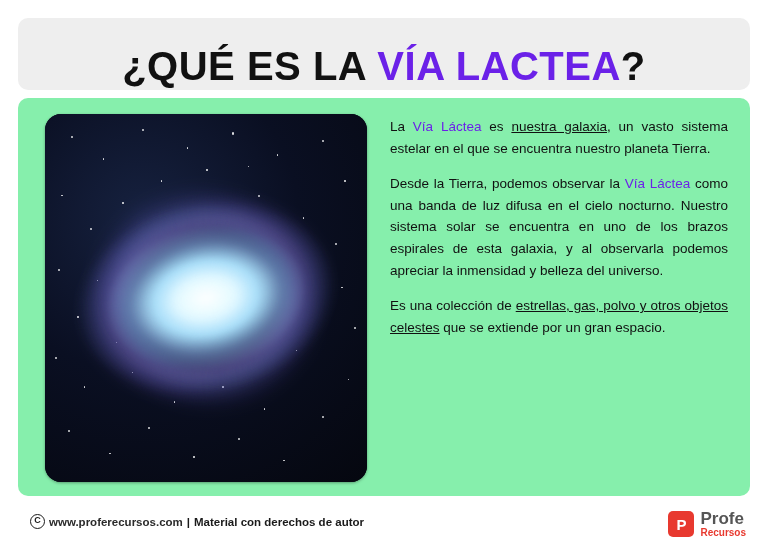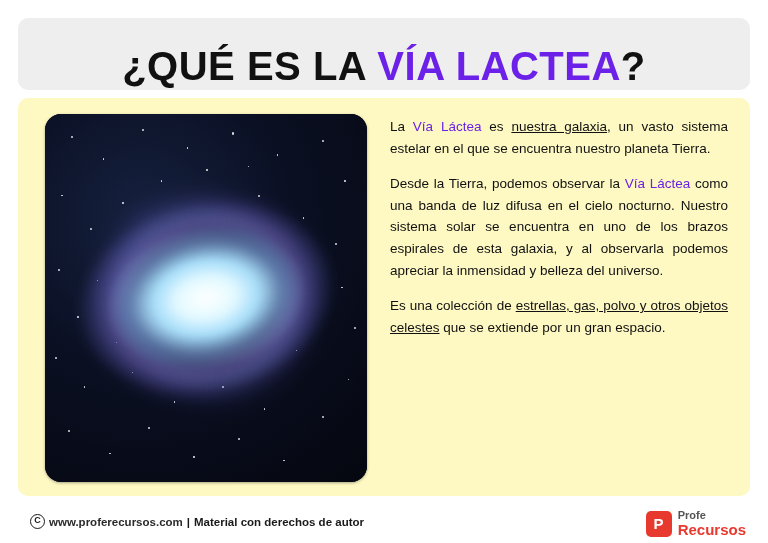--- a/index.html
+++ b/index.html
@@ -44,21 +44,21 @@
   .title-text .accent {
     color: #6b21e8;
   }
   
   .content-frame {
     position: absolute;
     left: 18px;
     top: 98px;
     width: 732px;
     height: 398px;
-    background: #fef9c3;
+    background: #86efac;
     border-radius: 10px;
     box-sizing: border-box;
   }
   
   .galaxy-wrap {
     position: absolute;
     left: 27px;
     top: 16px;
     width: 322px;
     height: 368px;
@@ -210,27 +210,27 @@
     font-weight: bold;
     display: flex;
     align-items: center;
     justify-content: center;
     line-height: 1;
   }
   .logo-words {
     line-height: 1.05;
   }
   .logo-words .l1 {
-    font-size: 11px;
+    font-size: 17px;
     font-weight: bold;
     color: #555555;
     display: block;
   }
   .logo-words .l2 {
-    font-size: 15px;
+    font-size: 10px;
     font-weight: bold;
     color: #e8392f;
     display: block;
   }
 </style>
 </head>
 <body>
 
 <div class="page">
 

